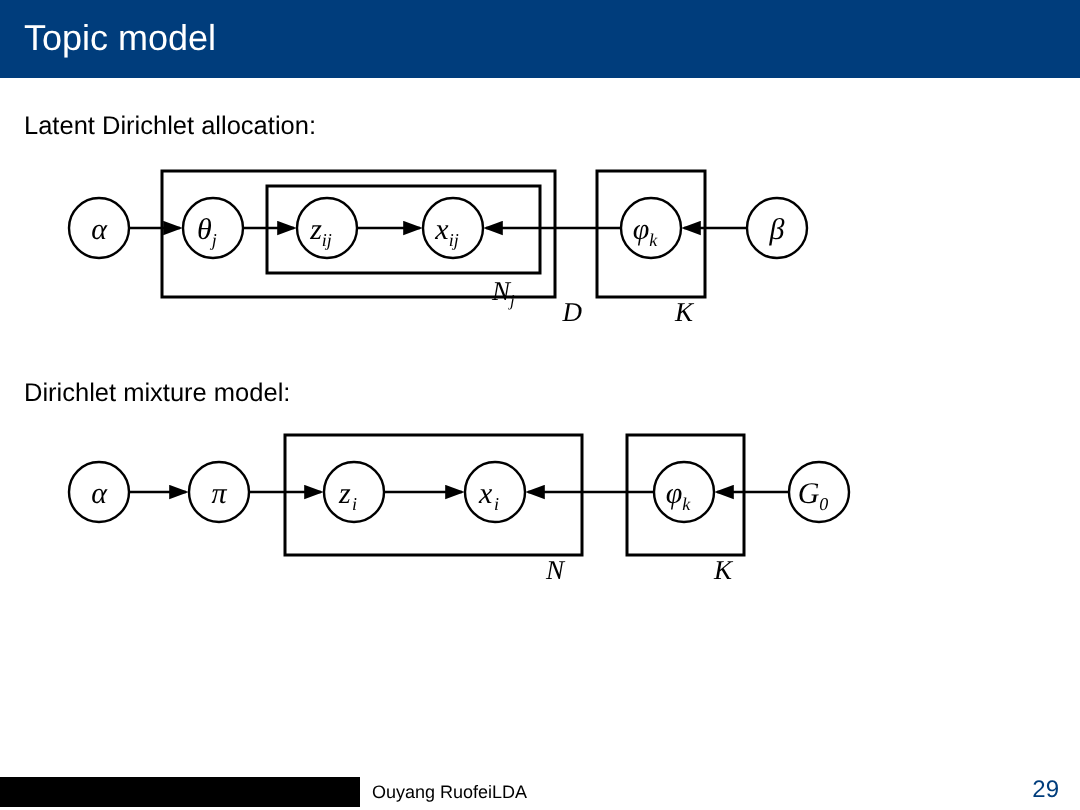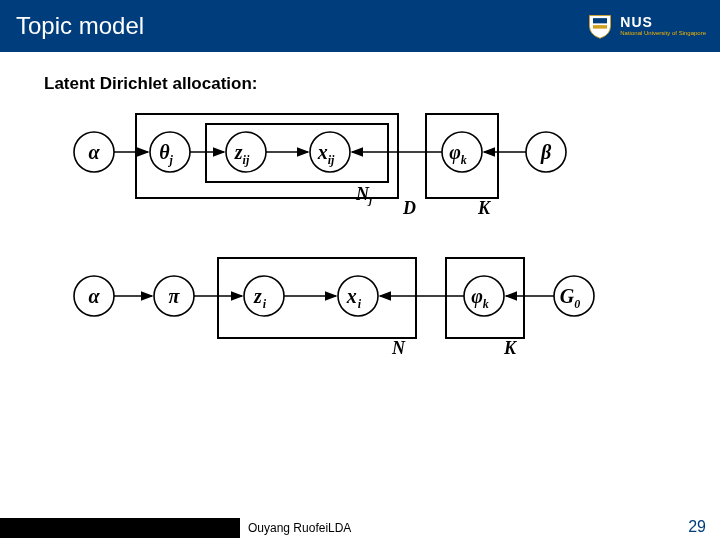--- a/index.html
+++ b/index.html
@@ -31,22 +31,21 @@
     gap: 6px;
     color: #fff;
     font-size: 8px;
     line-height: 1.1;
   }
   .logo .shield { width: 28px; height: 28px; }
   .logo .txt { display: flex; flex-direction: column; }
   .logo .txt .big { font-size: 14px; font-weight: bold; letter-spacing: 1px; }
   .logo .txt .small { font-size: 6px; color: #f5b400; }
   .content {
-    padding: 22px 36px 0 44px;
-    font-weight: bold;
+    padding: 22px 36px 0 16px;
   }
   .section-label {
     font-size: 17px;
     color: #000;
     margin-bottom: 12px;
   }
   .diagram {
     margin-left: 14px;
     margin-bottom: 34px;
   }
@@ -79,31 +78,20 @@
     font-size: 16px;
     color: #003d7c;
   }
   svg { display: block; }
 </style>
 </head>
 <body>
 
 <div class="header">
   <div class="title">Topic model</div>
-  <div class="logo">
-    <svg class="shield" viewBox="0 0 32 32">
-      <path d="M4 4 h24 v12 q0 10 -12 14 q-12 -4 -12 -14 z" fill="#fff" stroke="#d0a020" stroke-width="1"></path>
-      <rect x="8" y="7" width="16" height="6" fill="#003d7c"></rect>
-      <rect x="8" y="15" width="16" height="4" fill="#d0a020"></rect>
-    </svg>
-    <div class="txt">
-      <span class="big">NUS</span>
-      <span class="small">National University of Singapore</span>
-    </div>
-  </div>
 </div>
 
 <div class="content">
 
   <div class="section-label">Latent Dirichlet allocation:</div>
 
   <div class="diagram">
     <svg width="520" height="112" viewBox="0 0 520 112">
 
       <rect x="78" y="8" width="262" height="84" fill="none" stroke="#000" stroke-width="2"></rect>
@@ -148,20 +136,21 @@
         <text x="488" y="53">β</text>
       </g>
       <g font-family="'Times New Roman',serif" font-style="italic" font-size="18" fill="#000">
         <text x="298" y="94"><tspan>N</tspan><tspan font-size="11" dy="4">j</tspan></text>
         <text x="345" y="108">D</text>
         <text x="420" y="108">K</text>
       </g>
     </svg>
   </div>
 
+  <div class="section-label">Dirichlet mixture model:</div>
 
   <div class="diagram">
     <svg width="560" height="108" viewBox="0 0 560 108">
 
       <rect x="160" y="6" width="198" height="80" fill="none" stroke="#000" stroke-width="2"></rect>
 
       <rect x="388" y="6" width="78" height="80" fill="none" stroke="#000" stroke-width="2"></rect>
 
       <g stroke="#000" stroke-width="1.6" fill="#fff">
         <circle cx="36" cy="44" r="20"></circle>

